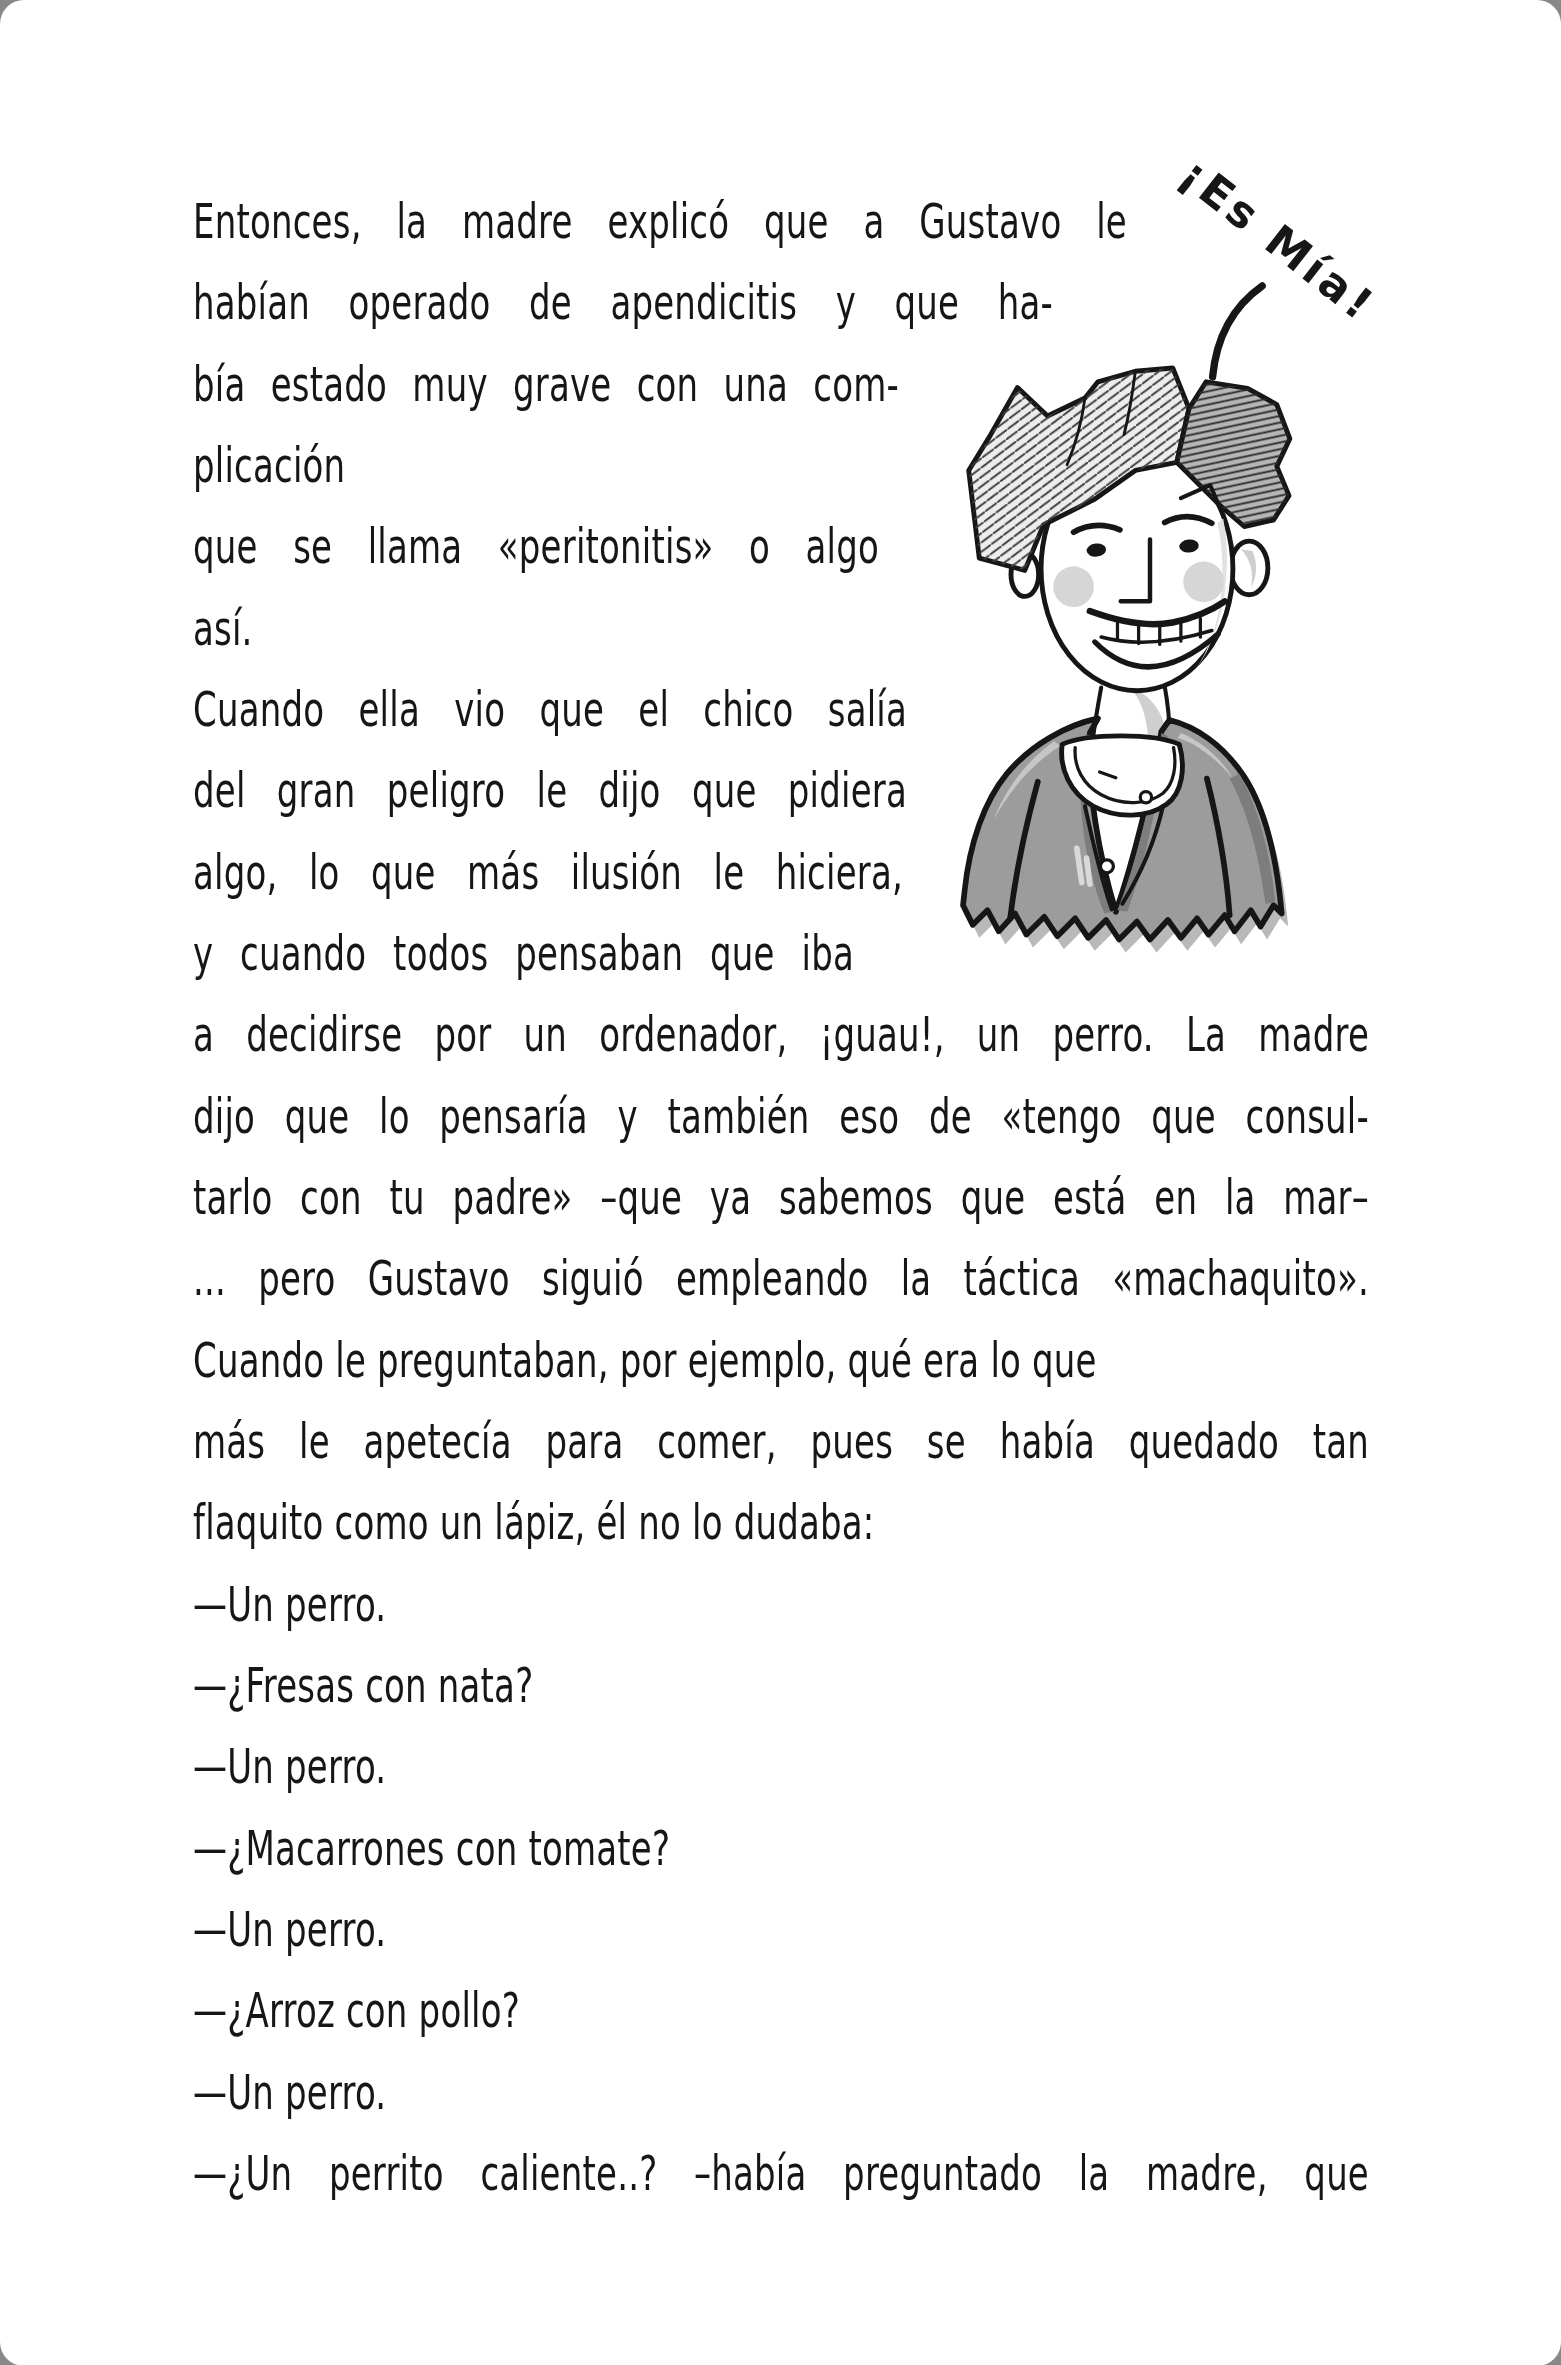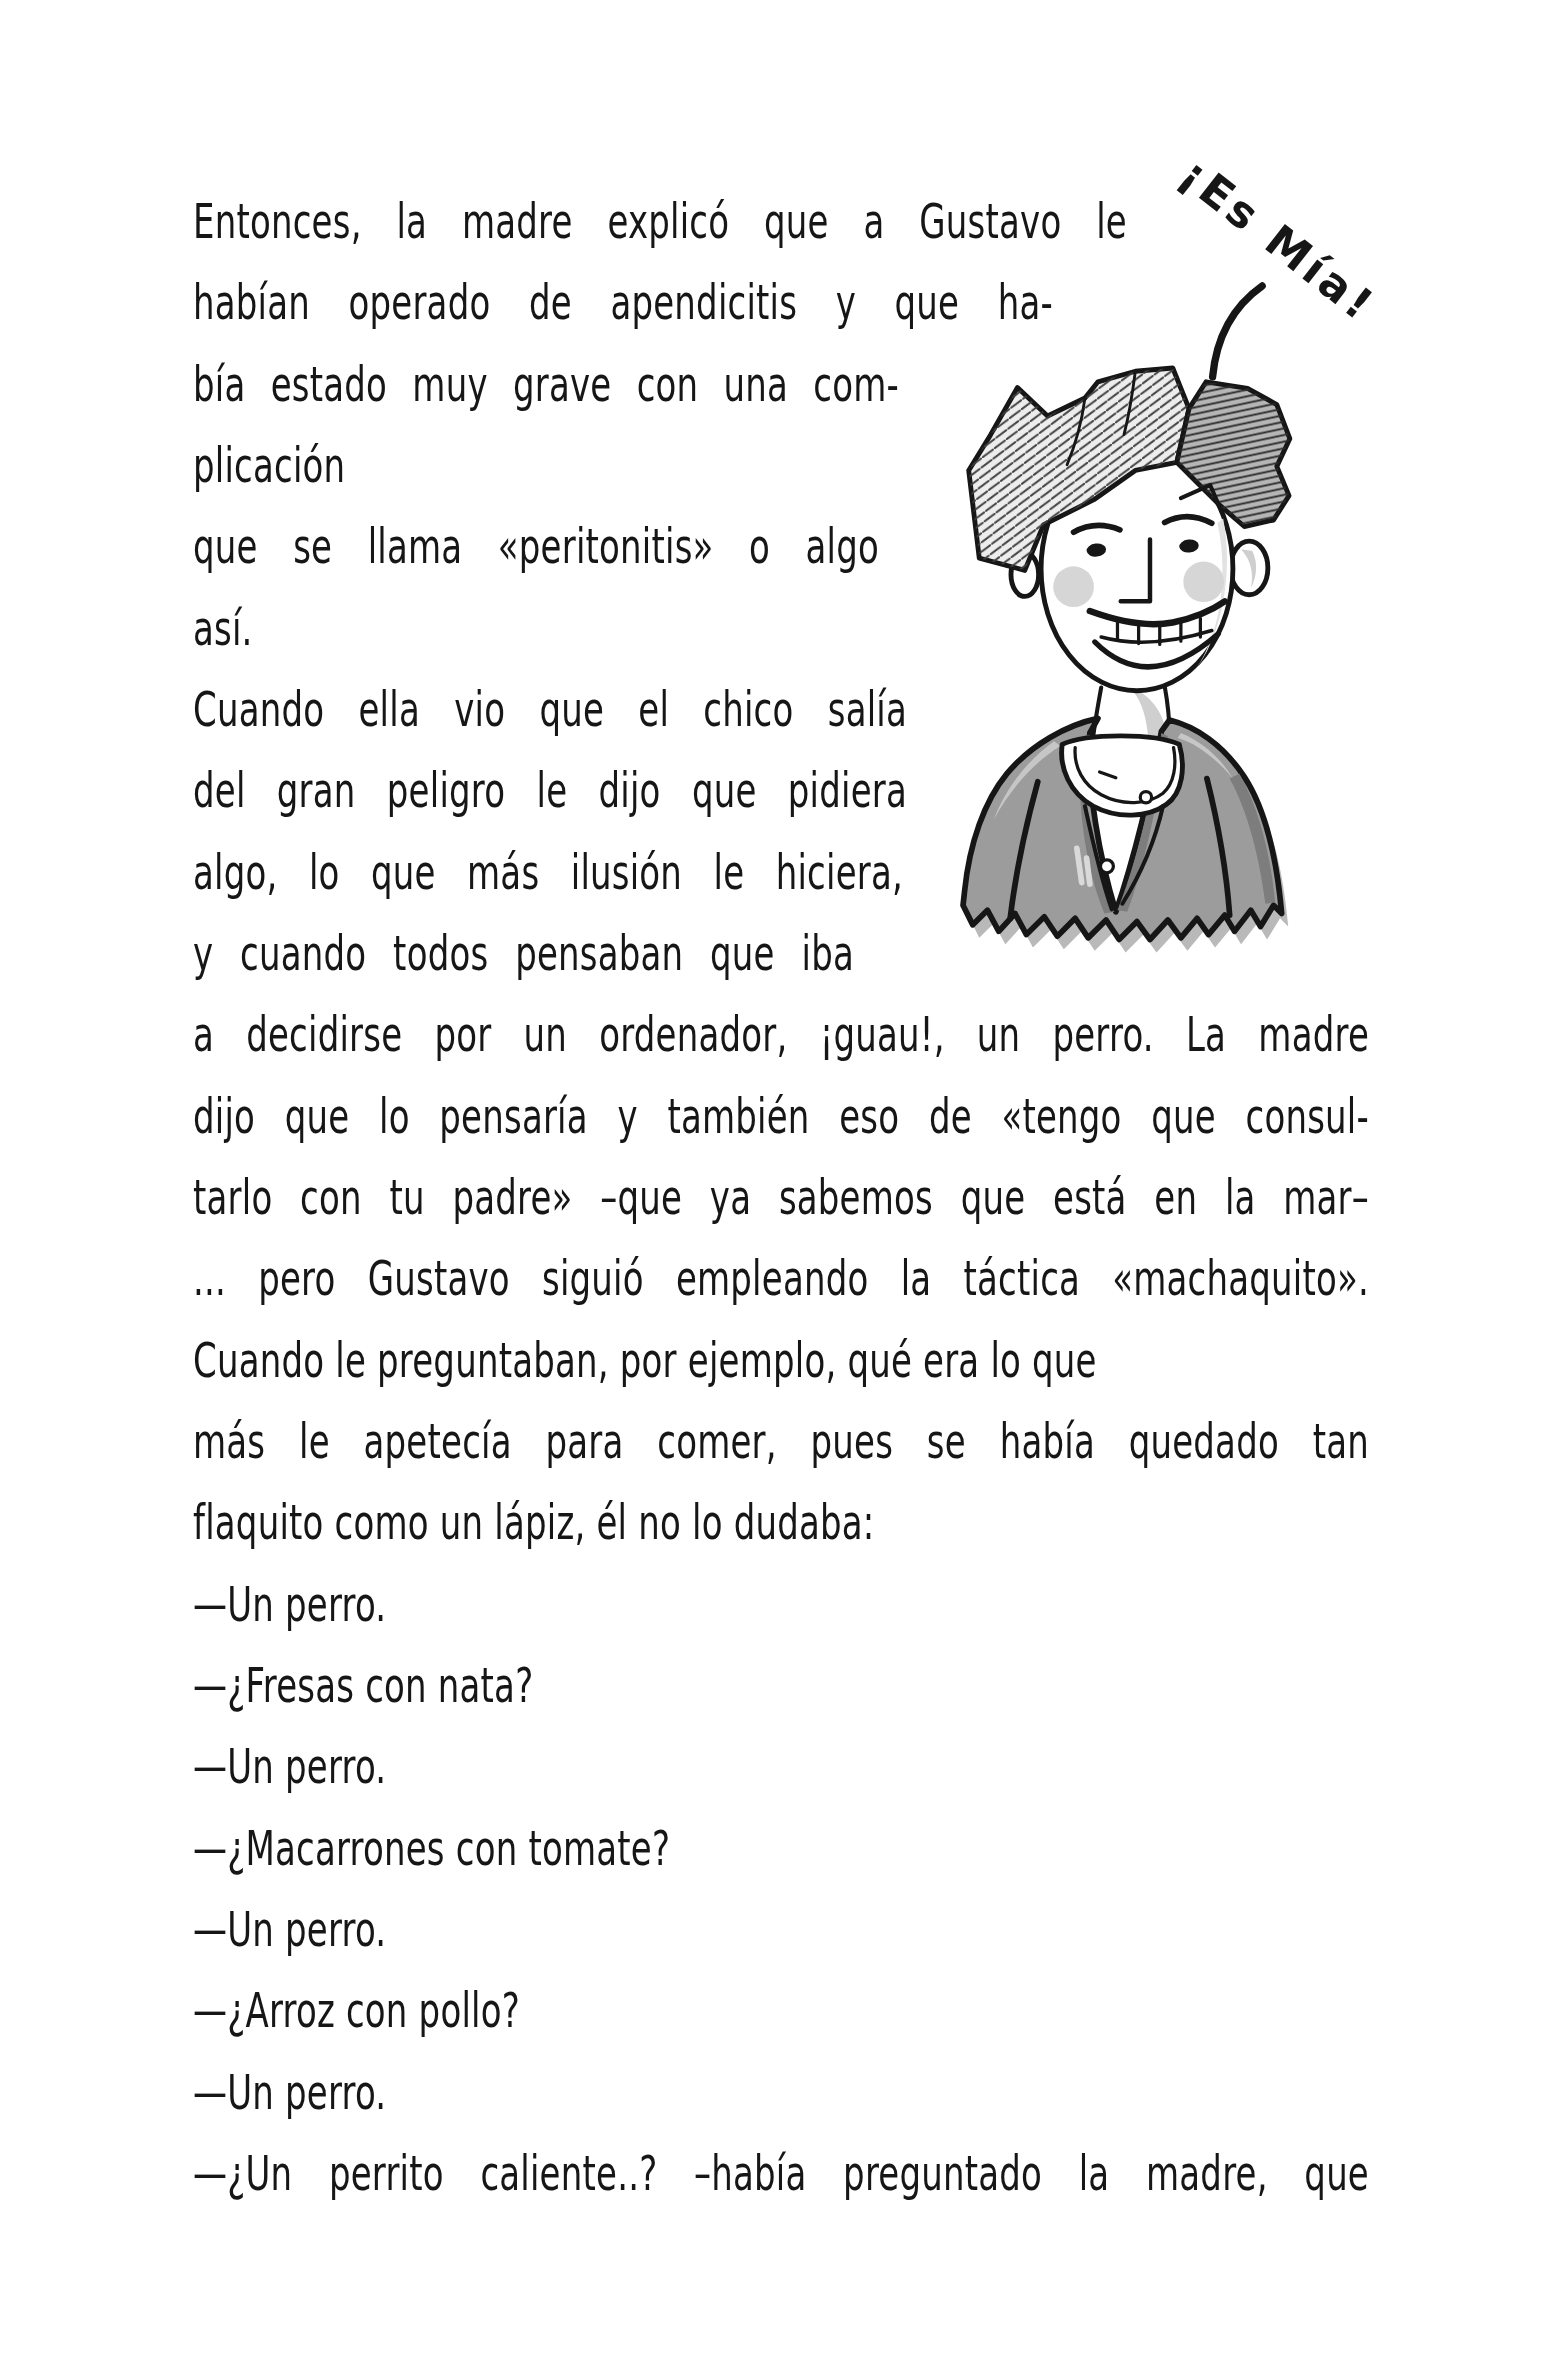--- a/index.html
+++ b/index.html
@@ -3,20 +3,21 @@
 <meta charset="utf-8">
 <style>
   html,body{margin:0;padding:0;background:#888;}
   #page{
     position:relative;
     width:1561px;height:2366px;
     background:var(--bg,#fff);
     overflow:hidden;
     font-family:"DejaVu Sans", sans-serif;
     color:var(--ink,#161616);
+    border-radius:24px;
   }
   .line{
     position:absolute;
     left:193px;
     font-size:34px;
     line-height:52px;
     font-weight:500;
     letter-spacing:0.2px;
     transform:scaleY(1.42);
     color:var(--ink,#161616);

